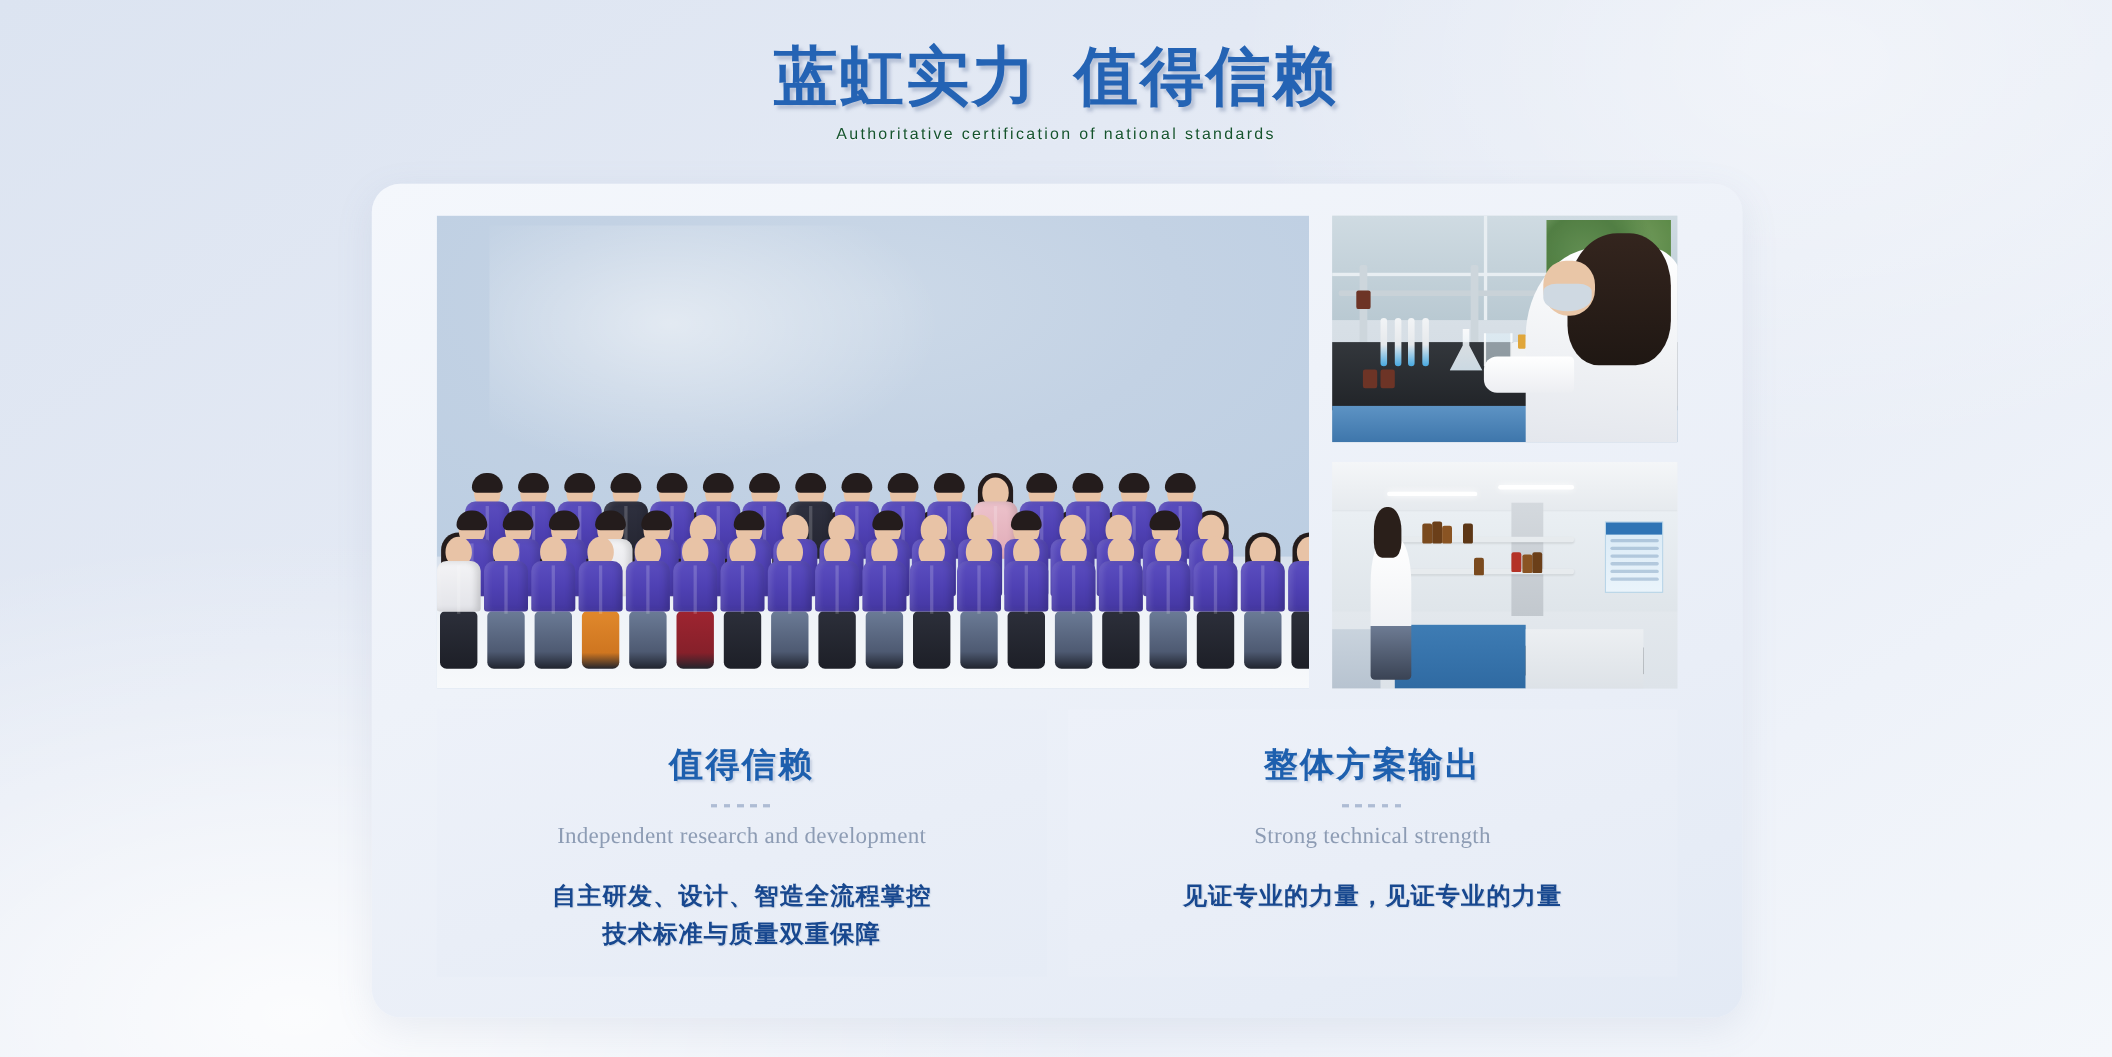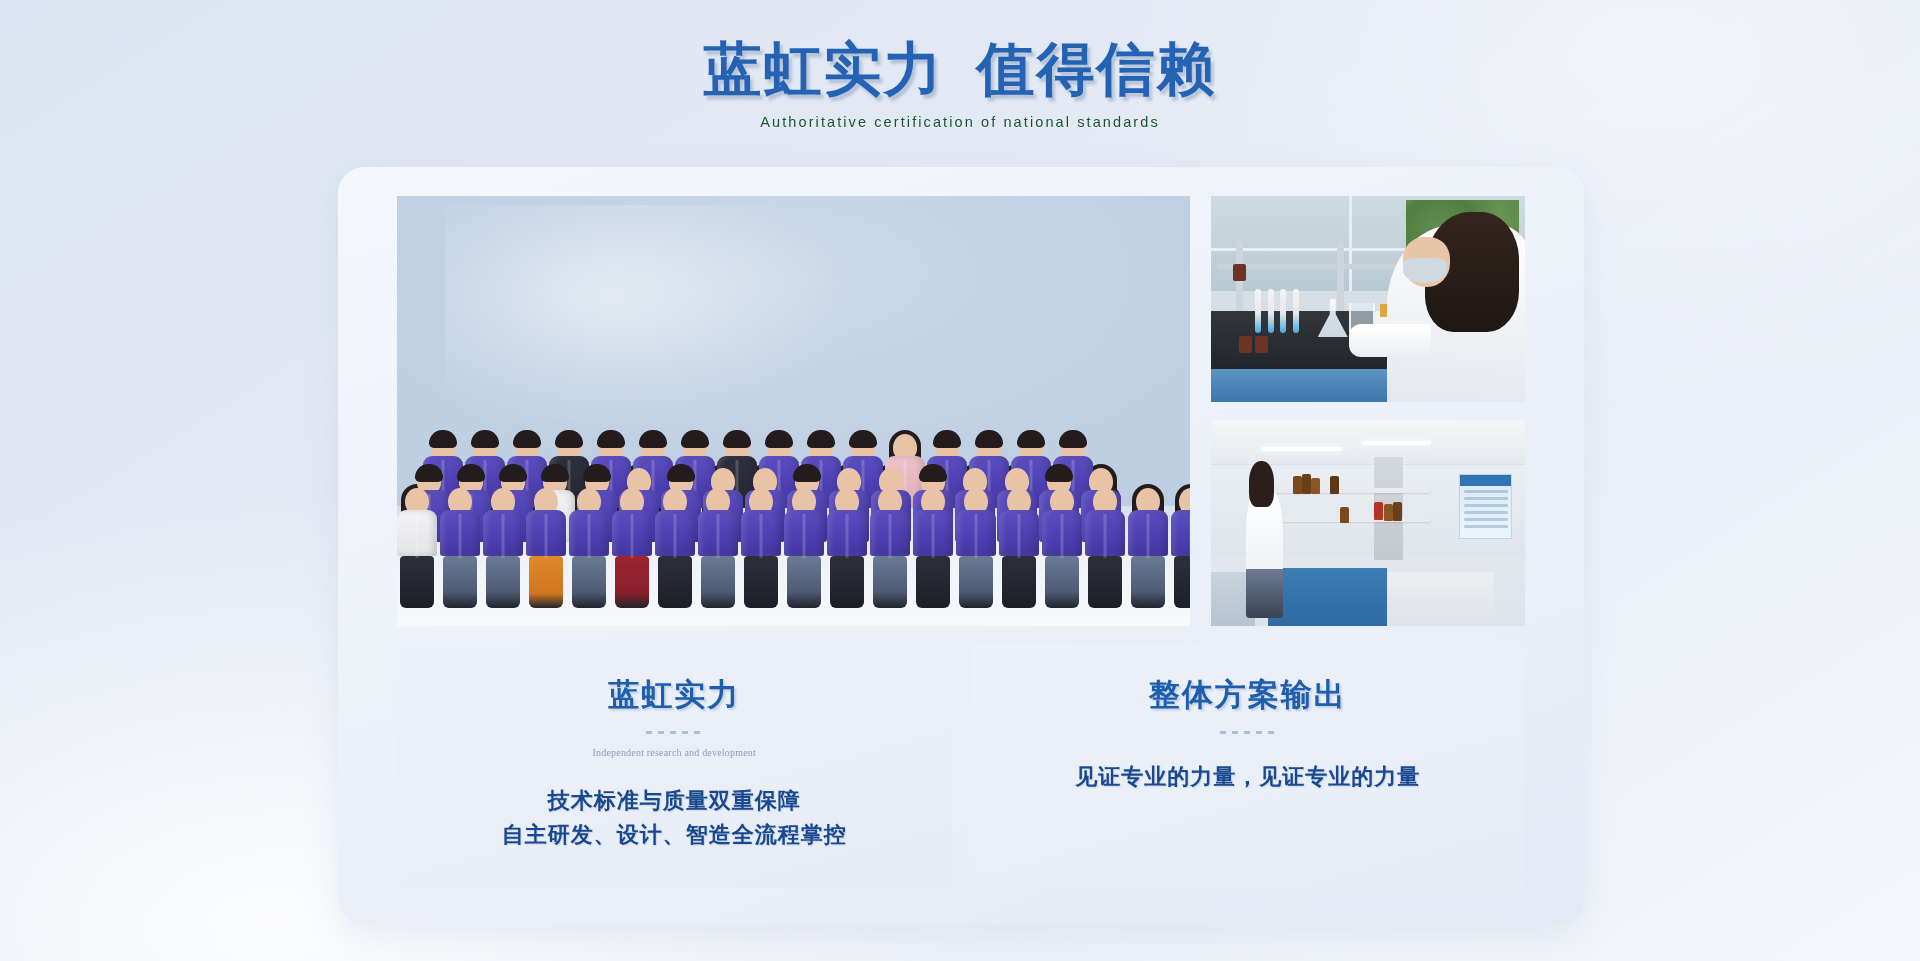--- a/index.html
+++ b/index.html
@@ -226,21 +226,21 @@
   }
   .card-title {
     font-size:31px; font-weight:bold; color:#1d5fae; letter-spacing:2px;
     text-shadow:2px 2px 2px rgba(120,140,175,0.30);
   }
   .dash {
     width:56px; height:3px; margin:15px auto 0;
     background:repeating-linear-gradient(to right,#aebcd4 0 6px, transparent 6px 12px);
   }
   .card-en {
-    margin-top:13px; font-size:10px; color:#8d9cb4; font-weight:400;
+    margin-top:13px; font-size:21px; color:#8d9cb4; font-weight:400;
     letter-spacing:0.2px;
   }
   .card-body {
     margin-top:26px; font-size:22px; font-weight:bold; color:#18488f;
     line-height:1.55; letter-spacing:1px;
     text-shadow:1px 1px 1px rgba(140,160,190,0.30);
   }
   .card-body span { display:block; }
 </style>
 </head>
@@ -617,32 +617,33 @@
           <div class="tech"></div>
           <div class="tHair"></div>
         </div>
 
       </div>
     </div>
 
     <div class="cards">
 
       <div class="card">
-        <div class="card-title">蓝虹实力</div>
+        <div class="card-title">值得信赖</div>
         <div class="dash"></div>
         <div class="card-en">Independent research and development</div>
         <div class="card-body">
+          <span>自主研发、设计、智造全流程掌控</span>
           <span>技术标准与质量双重保障</span>
-          <span>自主研发、设计、智造全流程掌控</span>
         </div>
       </div>
 
       <div class="card">
         <div class="card-title">整体方案输出</div>
         <div class="dash"></div>
+        <div class="card-en">Strong technical strength</div>
         <div class="card-body">
           <span>见证专业的力量，见证专业的力量</span>
         </div>
       </div>
 
     </div>
   </div>
 </div>
 
 </body></html>

